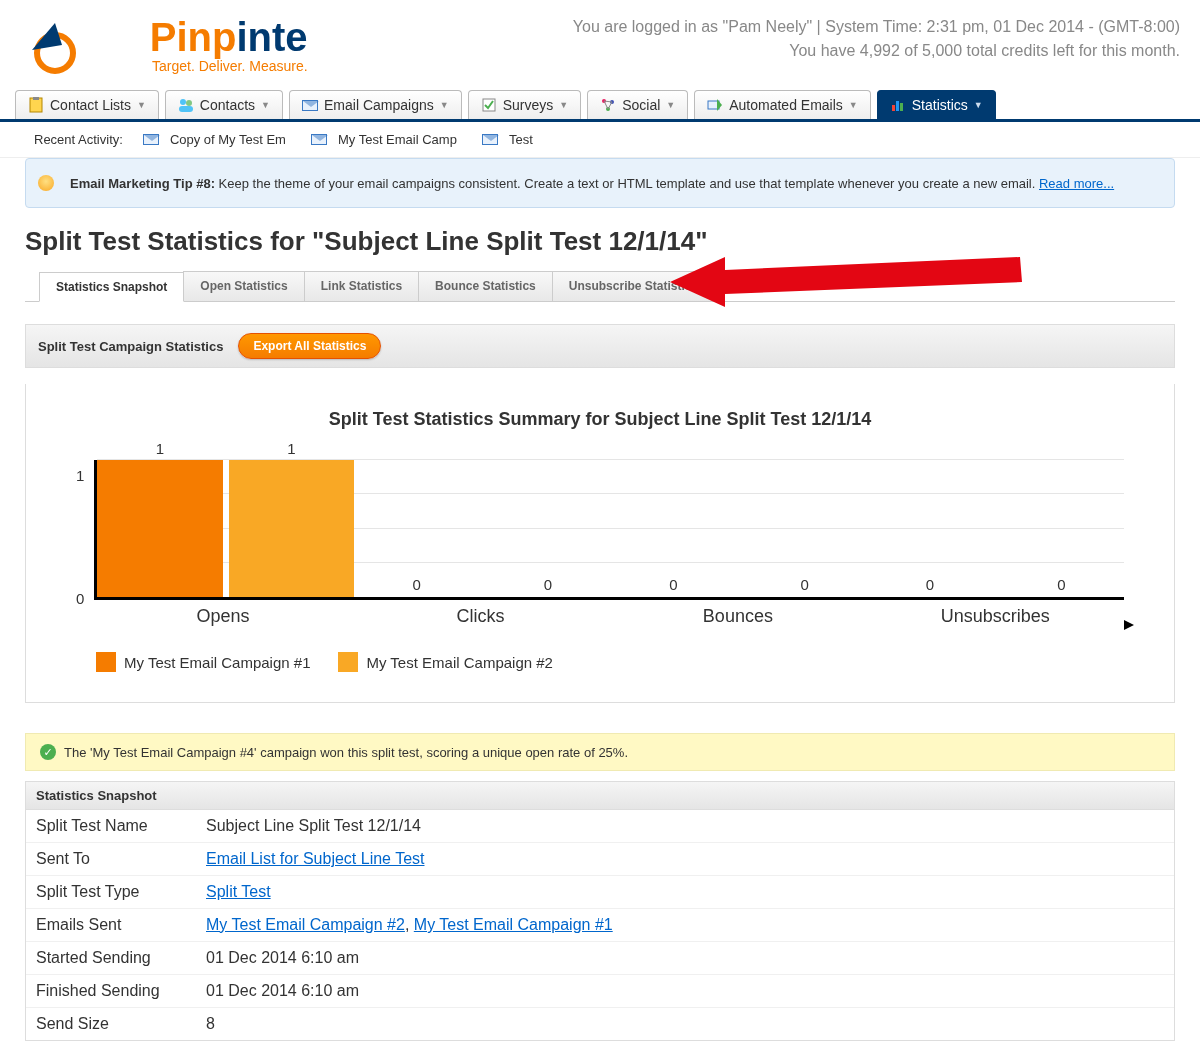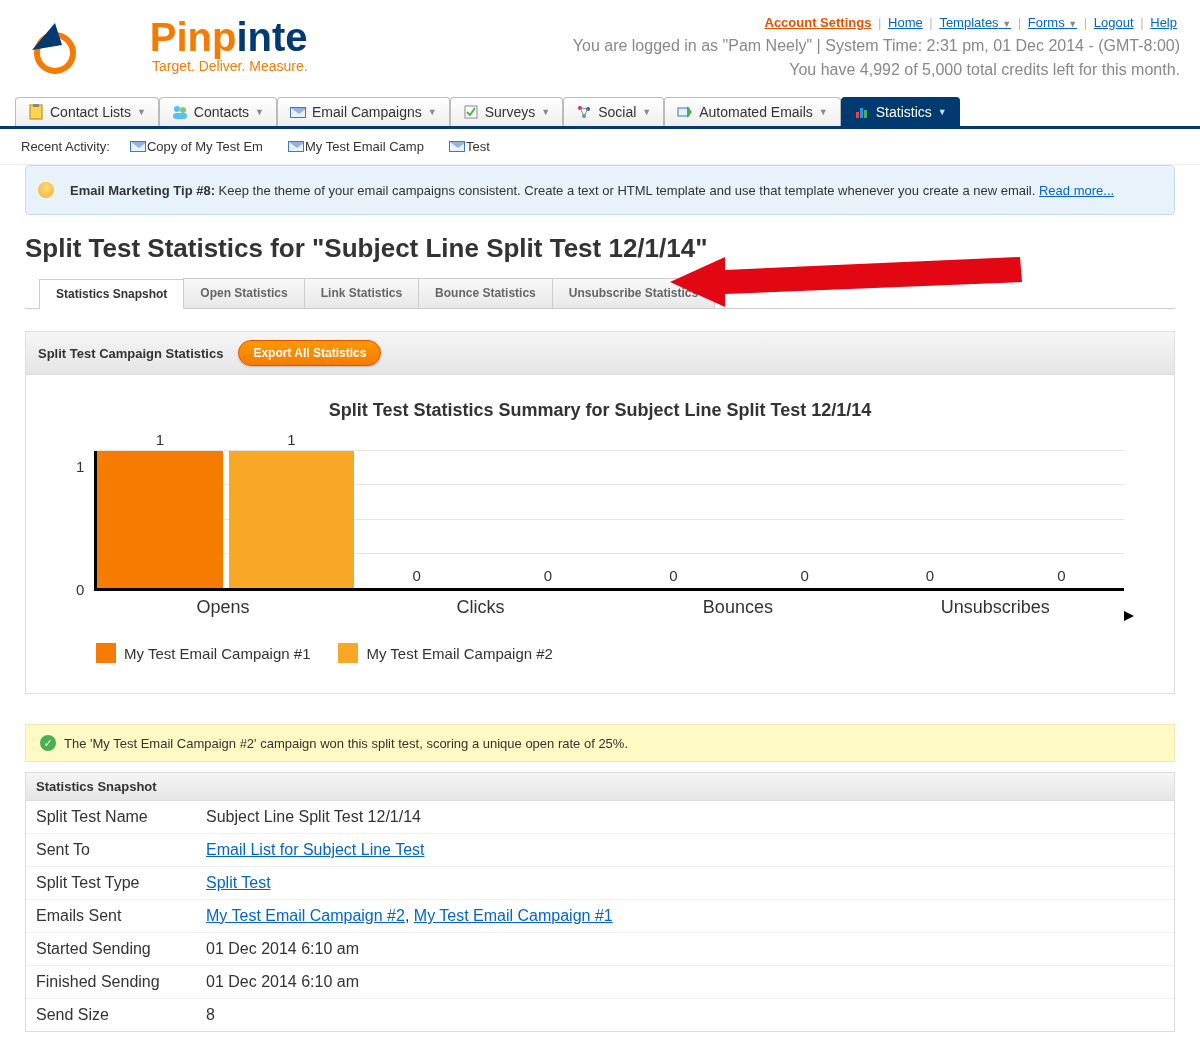--- a/index.html
+++ b/index.html
@@ -11,35 +11,35 @@
 .logo-text { font-size: 40px; font-weight: bold; color: #003a70; }
 .logo-text .orange { color: #f57c00; }
 .tagline { color: #f57c00; font-size: 14px; margin-top: -2px; margin-left: 72px;}
 .header-right { text-align: right; font-size: 13px; }
 .header-links a { margin: 0 3px; }
 .header-links { margin-bottom: 4px; }
 .account-settings { color: #e65100; font-weight: bold; }
 .header-info { color: #888; font-size: 16px; line-height: 1.5; }
 .sep { color: #bbb; }
 
-.nav-tabs { padding: 0 15px; border-bottom: 3px solid #003a70; margin-top: 5px; display:flex; }
+.nav-tabs { padding: 0 15px; border-bottom: 3px solid #003a70; margin-top: 5px; display:flex; gap:6px;}
 .nav-tab {
   display: inline-flex; align-items: center; gap: 6px; padding: 6px 12px;
   background: linear-gradient(#fff, #eee); border: 1px solid #bbb;
   border-bottom: none; border-radius: 4px 4px 0 0; cursor: pointer;
   font-size: 14px; color: #333;
 }
 .nav-tab.active { background: #003a70; color: #fff; border-color: #003a70; }
 .dropdown-arrow { font-size: 9px; color: #888; }
 .nav-tab.active .dropdown-arrow { color: #cde; }
 .tab-icon { width:16px; height:16px; display:inline-block; }
 
-.recent-row { display: flex; align-items: center; padding: 10px 21px; background: #fff; border-bottom: 1px solid #eee; font-size: 13px;}
+.recent-row { display: flex; align-items: center; padding: 10px 34px; background: #fff; border-bottom: 1px solid #eee; font-size: 13px;}
 .recent-label { margin-right: 20px; }
-.recent-item { display: inline-flex; align-items: center; margin-right: 25px; cursor:pointer; gap:1px;}
+.recent-item { display: inline-flex; align-items: center; margin-right: 25px; cursor:pointer; gap:11px;}
 .envelope-icon { width:16px; height:11px; display:inline-block; border:1px solid #3a79c4; background:#e8f1fc; position:relative; }
 .envelope-icon::before{content:''; position:absolute; left:0; top:0; width:0; height:0; border-left:8px solid transparent; border-right:8px solid transparent; border-top:6px solid #3a79c4; opacity:.5;}
 
 .tip-bar { margin: 0 25px 12px 25px; background: #e8f2fb; border: 1px solid #c5dbf0; border-radius: 4px; padding: 16px 12px; display: flex; align-items: center; gap:16px; font-size:13px;}
 .bulb-icon { width:16px; height:16px; background: radial-gradient(circle at 50% 40%, #ffe082, #f9a825); border-radius:50%; }
 
 .page-title { font-size: 26px; font-weight: bold; padding: 6px 25px 14px 25px; }
 
 .sub-tabs { margin: 0 25px; border-bottom: 1px solid #ccc; display:flex; }
 .sub-tab {
@@ -47,21 +47,21 @@
   background: linear-gradient(#f8f8f8, #e8e8e8); color: #666; font-weight: bold;
   font-size: 12px; cursor: pointer; margin-left:-1px;
 }
 .sub-tab:first-child { margin-left: 14px; }
 .sub-tab.active { background: #fff; color: #333; position: relative; top: 1px; border-bottom:1px solid #fff;}
 
 .stats-header-bar { margin: 22px 25px 0 25px; background: linear-gradient(#f5f5f5, #e5e5e5); border: 1px solid #ddd; padding: 8px 12px; display: flex; align-items: center; gap: 15px; }
 .stats-header-bar .label { font-weight: bold; font-size:13px; }
 .export-btn { background: linear-gradient(#ff9800, #f57c00); color: #fff; font-weight: bold; font-size:12px; padding: 5px 14px; border-radius: 14px; border:1px solid #e65100; cursor:pointer; box-shadow: 0 1px 2px rgba(0,0,0,.2);}
 
-.chart-section { margin: 0 25px; border: 1px solid #ddd; border-top:none; padding: 15px 20px 20px 20px; text-align:center; }
+.chart-section { margin: 16px 25px; border: 1px solid #ddd; border-top:none; padding: 15px 20px 20px 20px; text-align:center; }
 .chart-title { font-size: 18px; font-weight: bold; margin: 10px 0 30px 0; }
 
 .chart-wrap { display:flex; align-items:flex-end; margin: 0 30px; }
 .y-axis { display:flex; flex-direction:column; justify-content:space-between; height:140px; text-align:right; padding-right:10px; margin-bottom:20px; font-size:15px;}
 .chart-body { flex:1; position:relative; }
 .gridlines { position:relative; height:140px; border-left:3px solid #000; border-bottom:3px solid #000; }
 .gridline { position:absolute; left:0; right:0; border-top:1px solid #e5e5e5; } .gridline.g1{bottom:25%;} .gridline.g2{bottom:50%;} .gridline.g3{bottom:75%;} .gridline.g4{bottom:100%;}
 .bars-row { display:flex; position:absolute; left:0; right:0; bottom:0; height:100%; }
 .cat-group { flex:1; display:flex; align-items:flex-end; justify-content:center; gap:6px; position:relative; }
 .bar { width:49%; position:relative; }
@@ -98,33 +98,20 @@
     <svg width="60" height="60" viewBox="0 0 60 60">
       <circle cx="35" cy="38" r="18" fill="none" stroke="#f57c00" stroke-width="6"></circle>
       <path d="M12 35 L35 8 L42 30 Z" fill="#003a70"></path>
     </svg>
     <div>
       <div class="logo-text"><span class="orange">Pinp</span><span>inte</span></div>
       <div class="tagline">Target. Deliver. Measure.</div>
     </div>
   </div>
   <div class="header-right">
-    <div class="header-links">
-      <a class="account-settings">Account Settings</a>
-      <span class="sep">|</span>
-      <a>Home</a>
-      <span class="sep">|</span>
-      <a><span>Templates</span> <span class="dropdown-arrow">▼</span></a>
-      <span class="sep">|</span>
-      <a><span>Forms</span> <span class="dropdown-arrow">▼</span></a>
-      <span class="sep">|</span>
-      <a>Logout</a>
-      <span class="sep">|</span>
-      <a>Help</a>
-    </div>
     <div class="header-info">You are logged in as "Pam Neely" | System Time: 2:31 pm, 01 Dec 2014 - (GMT-8:00)</div>
     <div class="header-info">You have 4,992 of 5,000 total credits left for this month.</div>
   </div>
 </div>
 
 <div class="nav-tabs">
   <div class="nav-tab">
         <svg class="tab-icon" viewBox="0 0 16 16">
           <rect x="2" y="1" width="12" height="14" fill="#ffd54f" stroke="#b38600"></rect>
           <rect x="5" y="0" width="6" height="3" fill="#888"></rect>
@@ -288,21 +275,21 @@
         </div>
         <div class="legend-item">
           <span class="swatch" style="background: rgb(249, 168, 37);"></span>
           <span>My Test Email Campaign #2</span>
         </div>
       </div>
 </div>
 
 <div class="winner-bar">
   <span class="check-icon">✓</span>
-  <span>The 'My Test Email Campaign #2' campaign won this split test, scoring a unique open rate of 25%.</span>
+  <span>The 'My Test Email Campaign #4' campaign won this split test, scoring a unique open rate of 25%.</span>
 </div>
 
 <div class="stats-table">
   <div class="stats-table-header">Statistics Snapshot</div>
   <div id="snapshot-rows">
         <div class="stats-row">
           <div class="stats-key">Split Test Name</div>
           <div class="stats-val">Subject Line Split Test 12/1/14</div>
         </div>
         <div class="stats-row">

